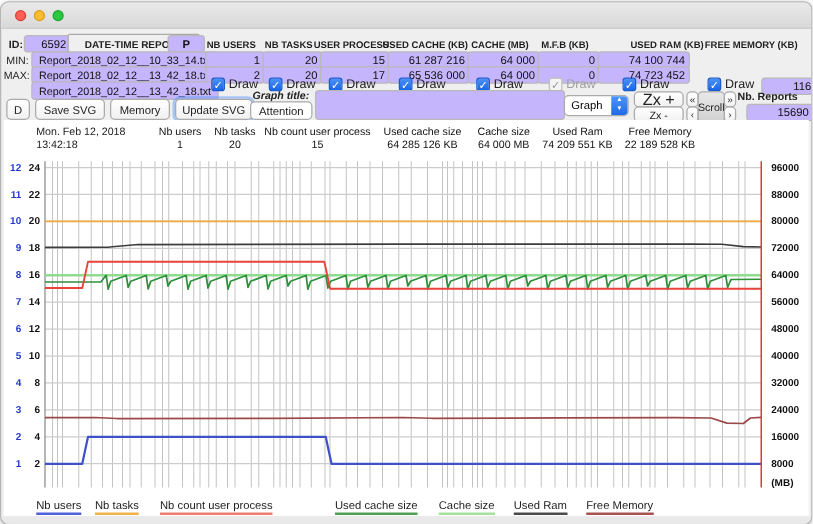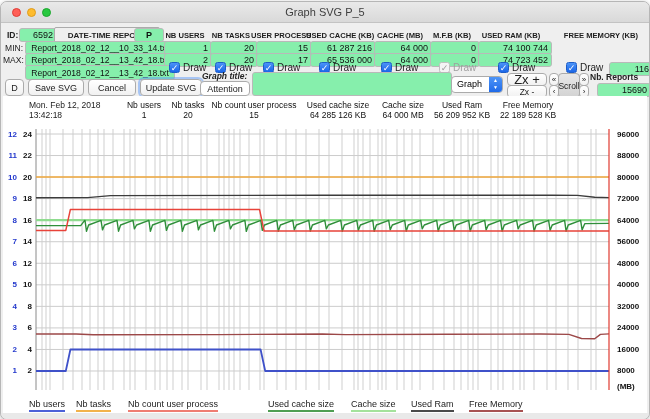--- a/index.html
+++ b/index.html
@@ -4,21 +4,21 @@
 <style>
   html,body{margin:0;padding:0;background:#ffffff;font-family:"Liberation Sans",sans-serif;}
   #window{position:relative;width:648px;height:417px;margin:1px auto;background:#efefef;
           border:1px solid #b6b6b6;border-radius:7px;overflow:hidden;box-shadow:0 1px 4px rgba(0,0,0,.25);}
   
   #titlebar{position:absolute;left:0;top:0;width:100%;height:20px;
             background:linear-gradient(#e9e9e9,#d9d9d9);border-bottom:1px solid #c3c3c3;}
   .light{position:absolute;top:6px;width:9px;height:9px;border-radius:50%;}
   #titlebar .t-title{position:absolute;width:100%;text-align:center;top:4px;font-size:11px;color:#3e3e3e;}
   
-  .field{position:absolute;background:#86efac;border:1px solid #b9b9b9;border-radius:3px;
+  .field{position:absolute;background:#c4b5fd;border:1px solid #b9b9b9;border-radius:3px;
          font-size:9px;color:#111;padding:0 3px;white-space:nowrap;display:flex;align-items:center;}
   .field.right{justify-content:flex-end}
   .field.center{justify-content:center}
   .btn{position:absolute;background:linear-gradient(#ffffff,#f1f1f1);border:1px solid #ababab;border-radius:4px;
        font-size:9px;color:#222;display:flex;align-items:center;justify-content:center;white-space:nowrap;}
   .lbl{position:absolute;font-size:8.5px;color:#222;white-space:nowrap;}
   .hdr{position:absolute;top:29px;font-size:7.6px;font-weight:bold;color:#1d1d1d;text-align:center;white-space:nowrap;}
   
   .cb{position:absolute;top:59px;display:flex;align-items:center;height:12px;}
   .cb .box{width:11px;height:11px;border-radius:2.5px;background:linear-gradient(#4b93f7,#1a66e8);
@@ -35,34 +35,33 @@
 </style>
 </head>
 <body>
 
 <div id="window">
 
   <div id="titlebar">
     <span class="light" style="left:11px;background:#ff5f57;border:1px solid #df3e36;box-sizing:border-box;"></span>
     <span class="light" style="left:26px;background:#febc2e;border:1px solid #de9b1e;box-sizing:border-box;"></span>
     <span class="light" style="left:41px;background:#28c840;border:1px solid #1da62f;box-sizing:border-box;"></span>
-    <span class="t-title">Graph SVG  P_5</span>
   </div>
 
   <span class="lbl" style="left:6px;top:28px;font-weight:bold;">ID:</span>
   <div class="field right" style="left:18px;top:26px;width:30px;height:12px;">6592</div>
   <div class="btn" style="left:53px;top:25px;width:104px;height:14px;font-size:8px;font-weight:bold;border-radius:2px;background:#efefef;">DATE-TIME REPORT</div>
   <div class="field center" style="left:133px;top:26px;width:22px;height:12px;font-weight:bold;">P</div>
   <span class="hdr" style="left:159px;width:50px;">NB USERS</span>
   <span class="hdr" style="left:205px;width:50px;">NB TASKS</span>
   <span class="hdr" style="left:250px;width:60px;">USER PROCESS</span>
   <span class="hdr" style="left:305px;width:68px;">USED CACHE (KB)</span>
   <span class="hdr" style="left:371px;width:56px;">CACHE (MB)</span>
   <span class="hdr" style="left:427px;width:48px;">M.F.B (KB)</span>
-  <span class="hdr" style="left:474px;width:72px;">USED RAM (KB)</span>
+  <span class="hdr" style="left:490px;width:72px;text-align:right;">USED RAM (KB)</span>
   <span class="hdr" style="left:556px;width:88px;">FREE MEMORY (KB)</span>
 
   <span class="lbl" style="left:2px;top:41px;width:20px;text-align:right;">MIN:</span>
   <div class="field center" style="left:24px;top:39px;width:142px;height:12px;font-size:8.6px;">Report_2018_02_12__10_33_14.txt</div>
   <div class="field right" style="left:163px;top:39px;width:40px;height:12px;">1</div>
   <div class="field right" style="left:209px;top:39px;width:40px;height:12px;">20</div>
   <div class="field right" style="left:255px;top:39px;width:48px;height:12px;">15</div>
   <div class="field right" style="left:309px;top:39px;width:58px;height:12px;">61 287 216</div>
   <div class="field right" style="left:373px;top:39px;width:50px;height:12px;">64 000</div>
   <div class="field right" style="left:429px;top:39px;width:42px;height:12px;">0</div>
@@ -110,21 +109,21 @@
       </label>
       <label class="cb" style="left: 565px;">
         <span class="box">✓</span>
         <span class="cbl">Draw</span>
       </label>
     </div>
   <div class="field right" style="left:608px;top:60px;width:36px;height:12px;">116</div>
 
   <div class="btn" style="left:4px;top:77px;width:17px;height:15px;">D</div>
   <div class="btn" style="left:27px;top:77px;width:54px;height:15px;">Save SVG</div>
-  <div class="btn" style="left:87px;top:77px;width:46px;height:15px;">Cancel</div>
+  <div class="btn" style="left:87px;top:77px;width:46px;height:15px;">Memory</div>
   <div class="btn" style="left:139px;top:77px;width:60px;height:15px;box-shadow:0 0 0 2px rgba(96,155,250,.5);">Update SVG</div>
   <span class="lbl" style="left:201px;top:69px;font-weight:bold;font-style:italic;">Graph title:</span>
   <div class="btn" style="left:199px;top:79px;width:48px;height:13px;background:#fff;">Attention</div>
   <input class="field" style="left: 251px; top: 70px; width: 192px; height: 22px; padding: 0px 3px;" value="">
 
   <div style="position:absolute;left:450px;top:74px;width:50px;height:15px;background:#fff;border:1px solid #ababab;border-radius:4px;">
     <span style="position:absolute;left:5px;top:2px;font-size:9px;">Graph</span>
     <span style="position:absolute;right:0;top:0;width:13px;height:100%;background:linear-gradient(#4e95f7,#1f6ae8);border-radius:0 3px 3px 0;color:#fff;font-size:5px;line-height:7px;text-align:center;">▲<br>▼</span>
   </div>
 
@@ -151,21 +150,21 @@
       <div class="s-item" style="left: 78px; top: 108px;">1</div>
       <div class="s-item" style="left: 122px; top: 98px;">Nb tasks</div>
       <div class="s-item" style="left: 122px; top: 108px;">20</div>
       <div class="s-item" style="left: 188px; top: 98px;">Nb count user process</div>
       <div class="s-item" style="left: 188px; top: 108px;">15</div>
       <div class="s-item" style="left: 272px; top: 98px;">Used cache size</div>
       <div class="s-item" style="left: 272px; top: 108px;">64 285 126 KB</div>
       <div class="s-item" style="left: 337px; top: 98px;">Cache size</div>
       <div class="s-item" style="left: 337px; top: 108px;">64 000 MB</div>
       <div class="s-item" style="left: 396px; top: 98px;">Used Ram</div>
-      <div class="s-item" style="left: 396px; top: 108px;">56 209 952 KB</div>
+      <div class="s-item" style="left: 396px; top: 108px;">74 209 551 KB</div>
       <div class="s-item" style="left: 462px; top: 98px;">Free Memory</div>
       <div class="s-item" style="left: 462px; top: 108px;">22 189 528 KB</div>
     </div>
 
   <svg id="chart" width="650" height="272" style="position:absolute;left:0;top:122px;">
       <line x1="41" y1="5" x2="41" y2="266" stroke="#bfbfbf" stroke-width="0.75"></line>
       <line x1="45" y1="5" x2="45" y2="266" stroke="#bfbfbf" stroke-width="0.75"></line>
       <line x1="49" y1="5" x2="49" y2="266" stroke="#bfbfbf" stroke-width="0.75"></line>
       <line x1="62" y1="5" x2="62" y2="266" stroke="#bfbfbf" stroke-width="0.75"></line>
       <line x1="72" y1="5" x2="72" y2="266" stroke="#bfbfbf" stroke-width="0.75"></line>

